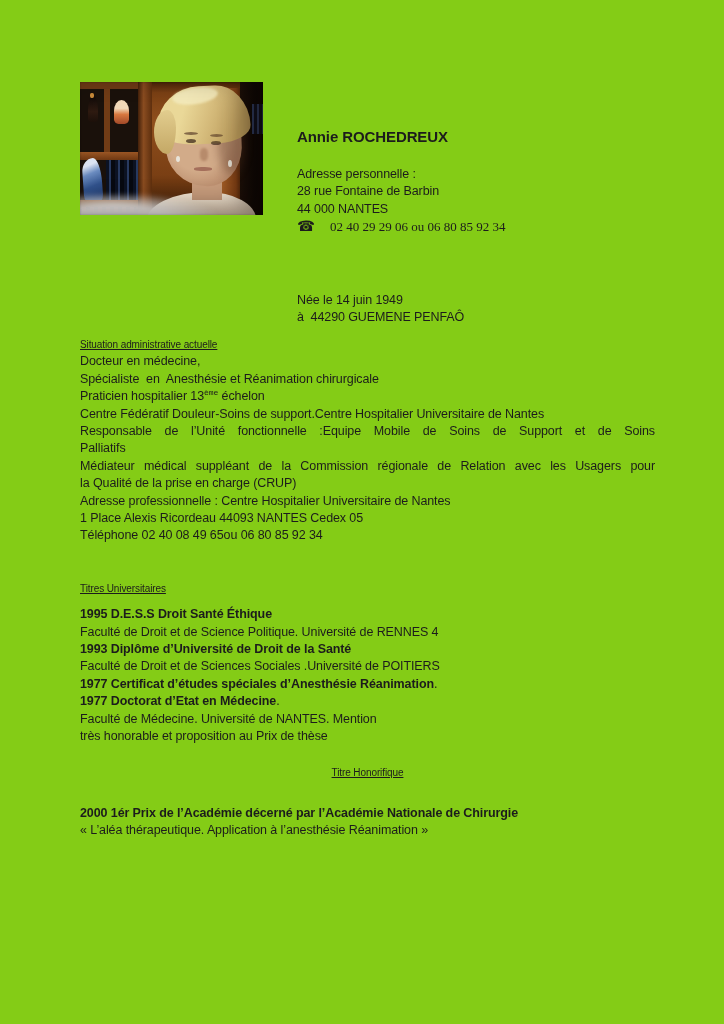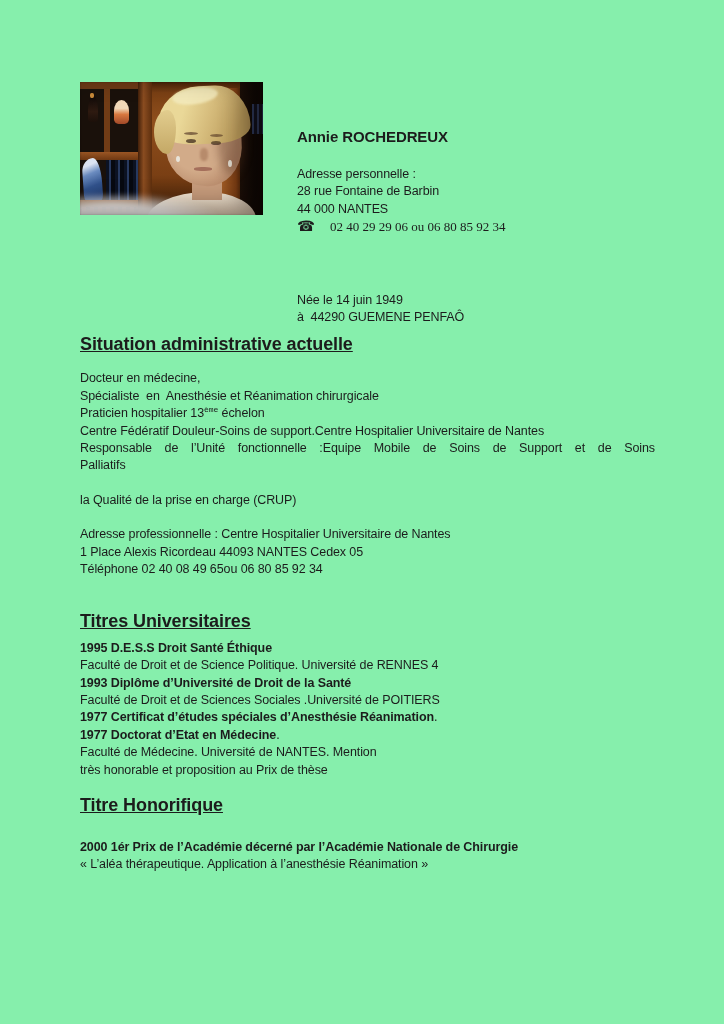--- a/index.html
+++ b/index.html
@@ -1,36 +1,36 @@
 <!DOCTYPE html>
 <html><head>
 <meta charset="utf-8">
 <style>
   html, body { margin: 0; padding: 0; background: #ffffff; }
   .page {
     position: relative;
     width: 724px;
     height: 1024px;
-    background: #86efac;
+    background: #84cc16;
     font-family: "Liberation Sans", "DejaVu Sans", sans-serif;
     color: #1c1c1c;
     overflow: hidden;
   }
 
   
   .line {
     font-size: 12.5px;
     line-height: 17.4px;
     letter-spacing: -0.1px;
     white-space: pre;
   }
   .b { font-weight: bold; }
   .sec-title {
-    font-size: 18px;
-    font-weight: bold;
+    font-size: 10px;
+    font-weight: normal;
     text-decoration: underline;
     line-height: 17.4px;
     letter-spacing: -0.1px;
   }
   .stretch {
     white-space: normal;
     text-align: justify;
     height: 17.4px;
     overflow: hidden;
   }
@@ -47,24 +47,24 @@
   .birth-block { position: absolute; left: 297px; top: 249px; margin-top: 43px; }
   .phone-line {
     font-family: "Liberation Serif", "DejaVu Serif", serif;
     font-size: 13px; line-height: 17.4px; white-space: pre; letter-spacing: 0;
   }
   .phone-icon { font-size: 14.5px; margin-right: 15px; }
 
   
   .main { position: absolute; left: 80px; top: 330px; width: 575px; }
   .first  { margin-top: 6px; }
-  .gap17  { margin-top: 17px; }
+  .gap17  { }
   .gap35  { margin-top: 35px; }
   .gap9   { margin-top: 9px; }
-  .gap18  { margin-top: 18px; }
+  .gap18  { margin-top: 18px; text-align: center; }
   .gap16  { margin-top: 24px; }
 
   
   .photo {
     position: absolute; left: 80px; top: 82px; width: 183px; height: 133px;
     overflow: hidden;
     background: linear-gradient(180deg, #4a2408 0, #7a4014 8%, #8f4f1d 30%, #7a3f14 70%, #3a1c06 100%);
   }
   .photo > div { position: absolute; }
   .ph-post   { left: 58px; top: 0; width: 14px; height: 100%;
@@ -195,20 +195,21 @@
     <div class="gap17">
       <div class="line">Docteur en médecine,</div>
       <div class="line">Spécialiste  en  Anesthésie et Réanimation chirurgicale</div>
       <div class="line"><span>Praticien hospitalier 13</span><sup class="sup">ème</sup><span> échelon</span></div>
       <div class="line">Centre Fédératif Douleur-Soins de support.Centre Hospitalier Universitaire de Nantes</div>
       <div class="line stretch">Responsable de l’Unité fonctionnelle :Equipe Mobile de Soins de Support et de Soins</div>
       <div class="line">Palliatifs</div>
     </div>
 
     <div class="gap17">
+      <div class="line stretch">Médiateur médical suppléant de  la Commission régionale de Relation avec les Usagers pour</div>
       <div class="line">la Qualité de la prise en charge (CRUP)</div>
     </div>
 
     <div class="gap17">
       <div class="line">Adresse professionnelle : Centre Hospitalier Universitaire de Nantes</div>
       <div class="line">1 Place Alexis Ricordeau 44093 NANTES Cedex 05</div>
       <div class="line">Téléphone 02 40 08 49 65ou 06 80 85 92 34</div>
     </div>
 
     <div class="sec-title gap35">Titres Universitaires</div>

